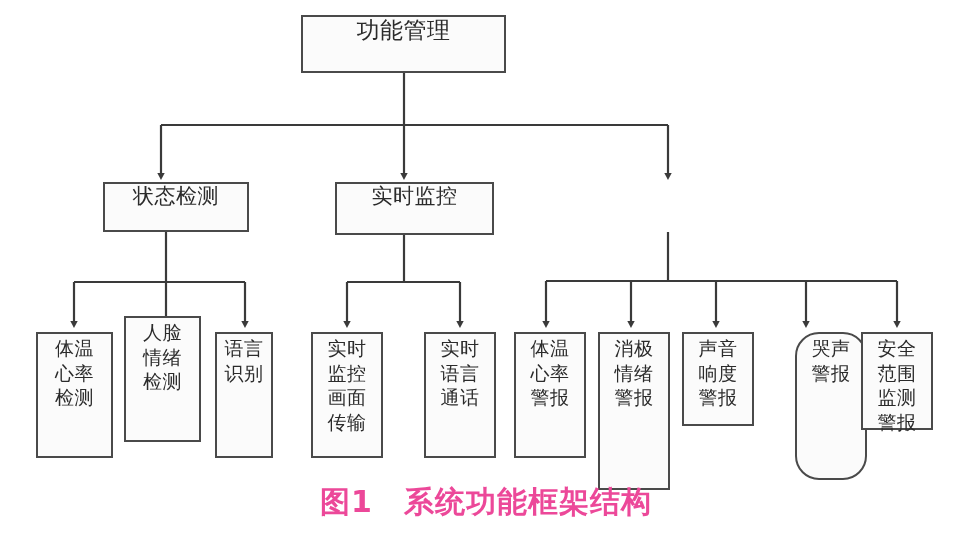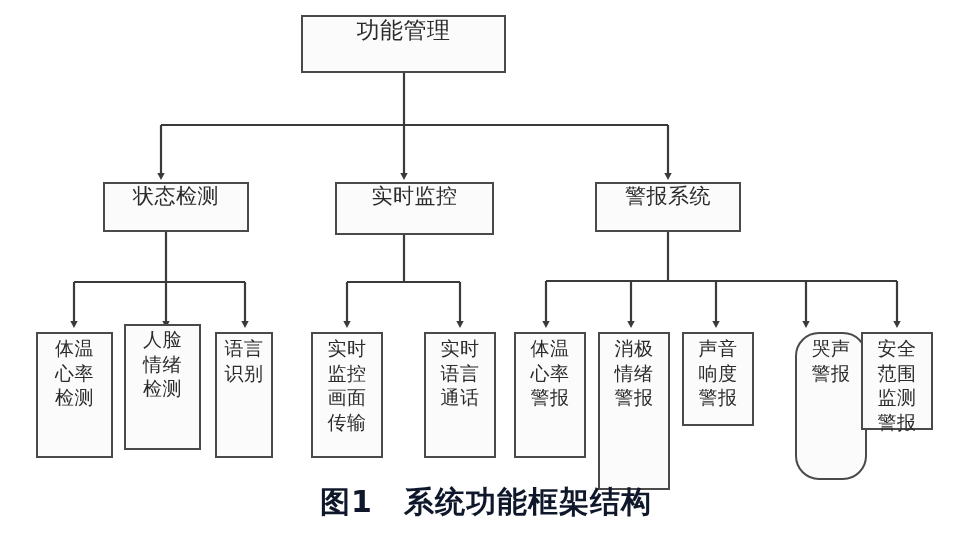--- a/index.html
+++ b/index.html
@@ -56,21 +56,21 @@
     display: block;
   }
   #caption {
     position: absolute;
     left: 0;
     top: 482px;
     width: 972px;
     text-align: center;
     font-size: 30px;
     font-weight: bold;
-    color: #0f172a;
+    color: #ec4899;
     letter-spacing: 1px;
     font-family: "DejaVu Sans", "Liberation Sans", sans-serif;
   }
 </style>
 </head>
 <body>
 
 <div id="figure-root">
 
   <svg id="flow-svg" viewBox="0 0 972 480" aria-hidden="true">
@@ -107,30 +107,27 @@
   <div class="node-box lvl1" style="left: 301px; top: 15px; width: 205px; height: 58px;">
     <span class="node-label">功能管理</span>
   </div>
 
   <div class="node-box lvl2" style="left: 103px; top: 182px; width: 146px; height: 50px;">
     <span class="node-label">状态检测</span>
   </div>
   <div class="node-box lvl2" style="left: 335px; top: 182px; width: 159px; height: 53px;">
     <span class="node-label">实时监控</span>
   </div>
-  <div class="node-box lvl2" style="left: 595px; top: 182px; width: 146px; height: 50px;">
-    <span class="node-label">警报系统</span>
-  </div>
 
   <div class="node-box leaf" style="left: 36px; top: 332px; width: 77px; height: 126px;">
     <span class="node-label">体温
 心率
 检测</span>
   </div>
-  <div class="node-box leaf" style="left: 124px; top: 324px; width: 77px; height: 126px; font-family: Liberation Serif, serif;">
+  <div class="node-box leaf" style="left: 124px; top: 316px; width: 77px; height: 126px;">
     <span class="node-label">人脸
 情绪
 检测</span>
   </div>
   <div class="node-box leaf" style="left: 215px; top: 332px; width: 58px; height: 126px;">
     <span class="node-label">语言
 识别</span>
   </div>
   <div class="node-box leaf" style="left: 311px; top: 332px; width: 72px; height: 126px;">
     <span class="node-label">实时

